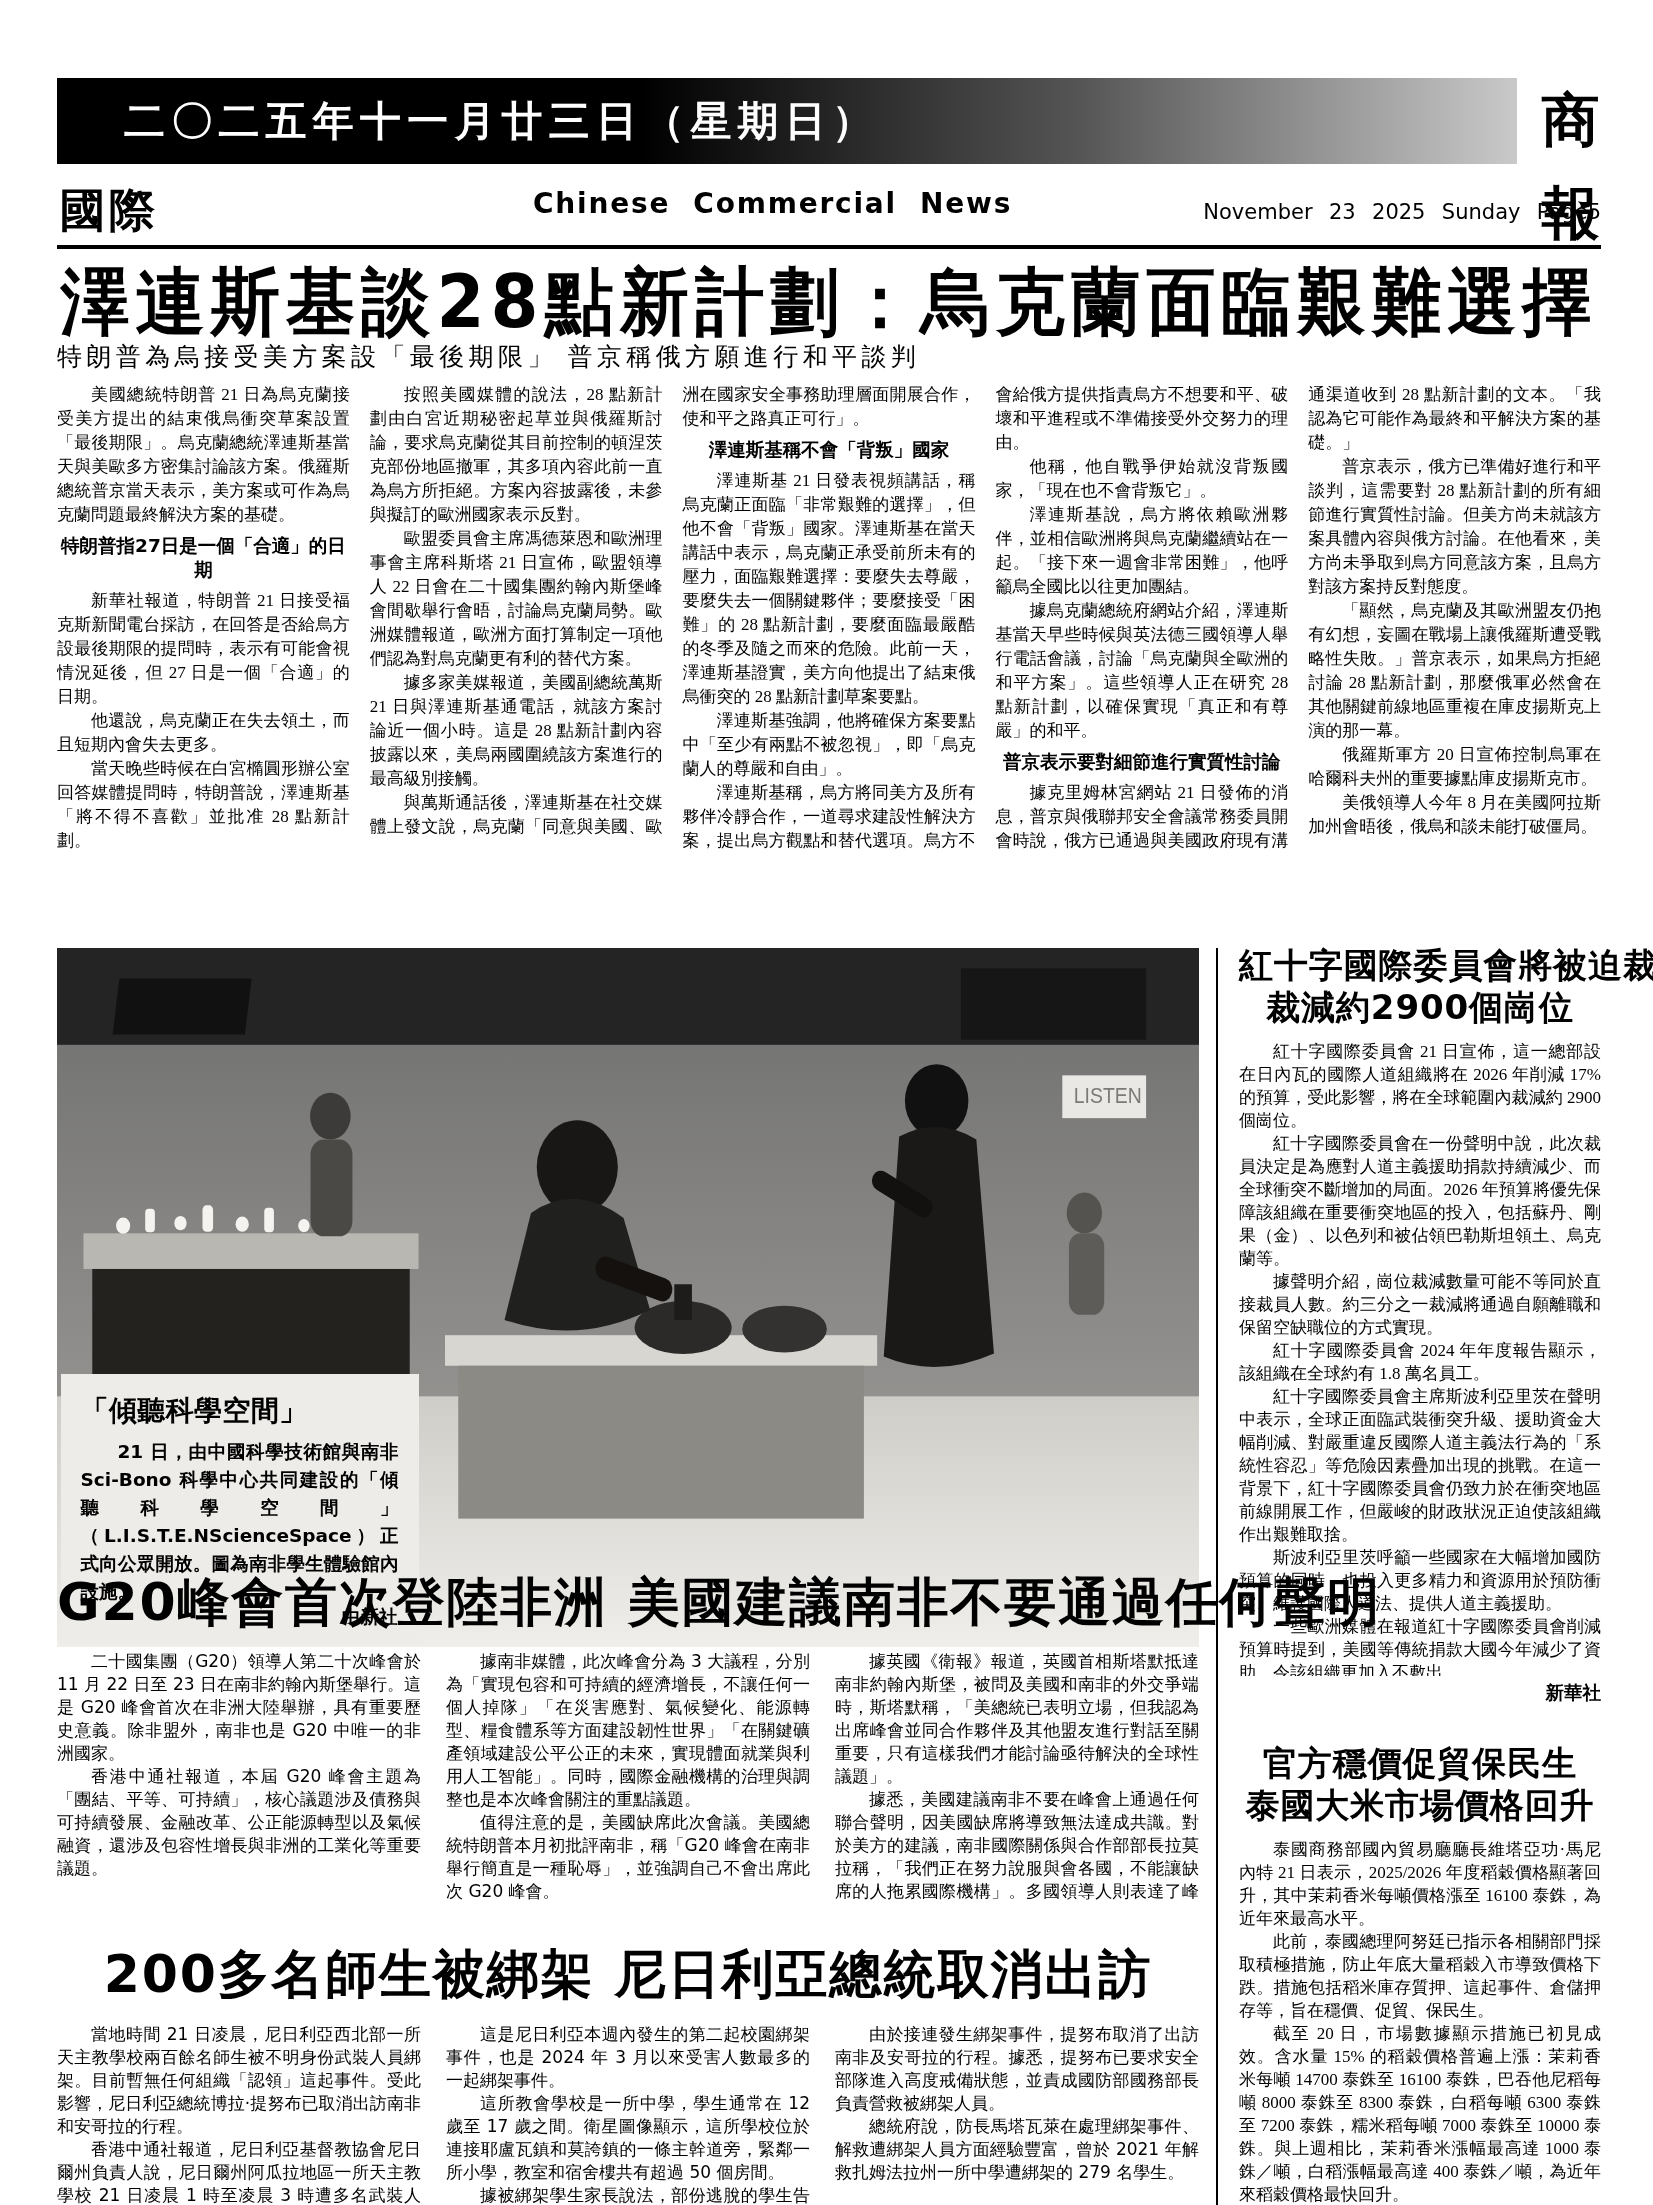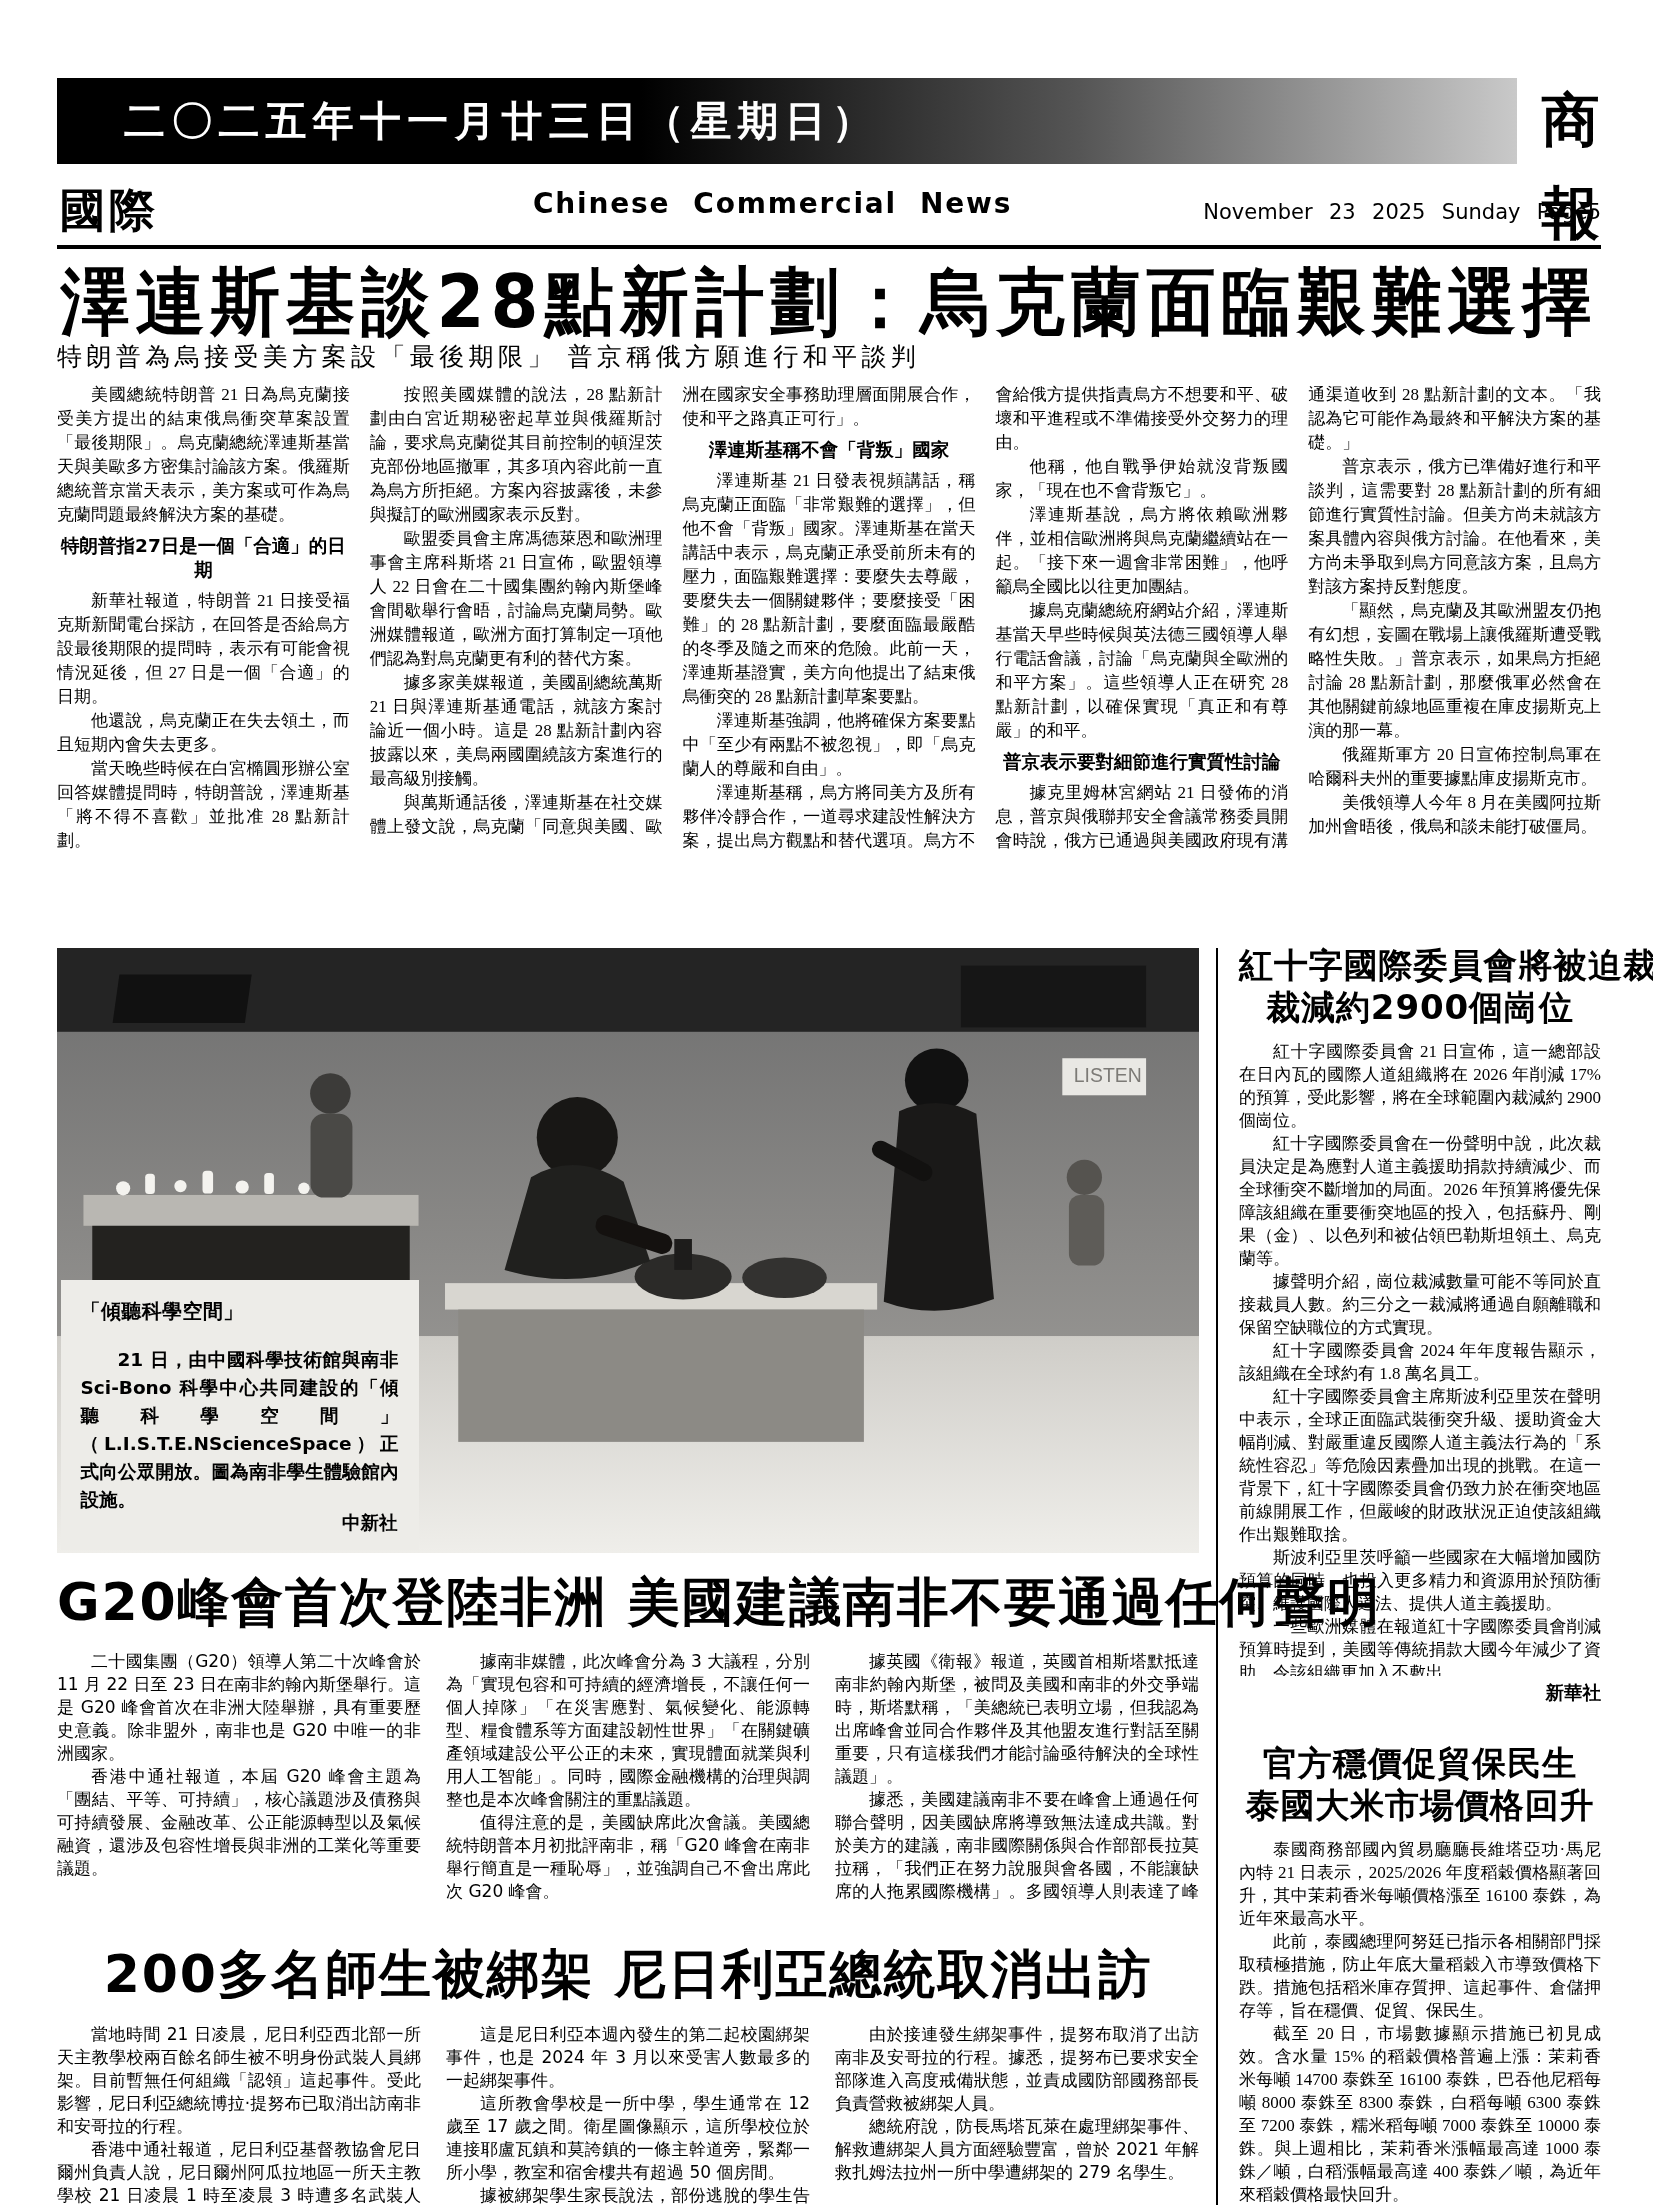--- a/index.html
+++ b/index.html
@@ -31,25 +31,25 @@
     font-family:"DejaVu Sans","Liberation Sans",sans-serif; transform:scaleY(1.06); transform-origin:top; }
   .lead-deck { position:absolute; left:57px; top:340px; width:1544px; 
     font-size:25px; letter-spacing:4.4px; font-weight:500; }
   .lead-body { position:absolute; left:57px; top:383px; width:1544px; height:555px;
     column-count:5; column-gap:20px; font-size:17px; line-height:24px; overflow:hidden; }
   .lead-body p, .art-body p, .rail-body p { text-indent:2em; text-align:justify; }
   .lead-body h4 { text-align:center; font-size:18.5px; font-weight:700; margin:7px 0;
     font-family:"DejaVu Sans","Liberation Sans",sans-serif; break-inside:avoid; }
 
   
-  .photo-block { position:absolute; left:57px; top:948px; width:1142px; height:605px; background:#f9a8d4; }
+  .photo-block { position:absolute; left:57px; top:948px; width:1142px; height:699px; background:#f9a8d4; }
   .photo-block svg { display:block; width:100%; height:100%; }
   .caption-box { position:absolute; left:3.5px; bottom:3.5px; width:358px; height:270px;
     background:#edecE8; background:#edece8; padding:18.5px 20px 16px 20px; }
-  .caption-title { font-size:20px; font-weight:900; letter-spacing:0.4px; margin-bottom:21px;
+  .caption-title { font-size:28px; font-weight:900; letter-spacing:0.4px; margin-bottom:8px;
     font-family:"DejaVu Sans","Liberation Sans",sans-serif; }
   .caption-text { font-size:18.5px; line-height:28px; font-weight:600; text-align:justify; text-indent:2em;
     font-family:"DejaVu Sans","Liberation Sans",sans-serif; }
   .caption-credit { position:absolute; right:21px; bottom:15px; font-size:18.5px; font-weight:700;
     font-family:"DejaVu Sans","Liberation Sans",sans-serif; }
 
   
   .left-col { position:absolute; left:57px; top:1568px; width:1142px; }
   .art { margin-bottom:17px; }
   .art-headline { text-align:center; font-size:52px; font-weight:900; letter-spacing:1.8px; white-space:nowrap;

